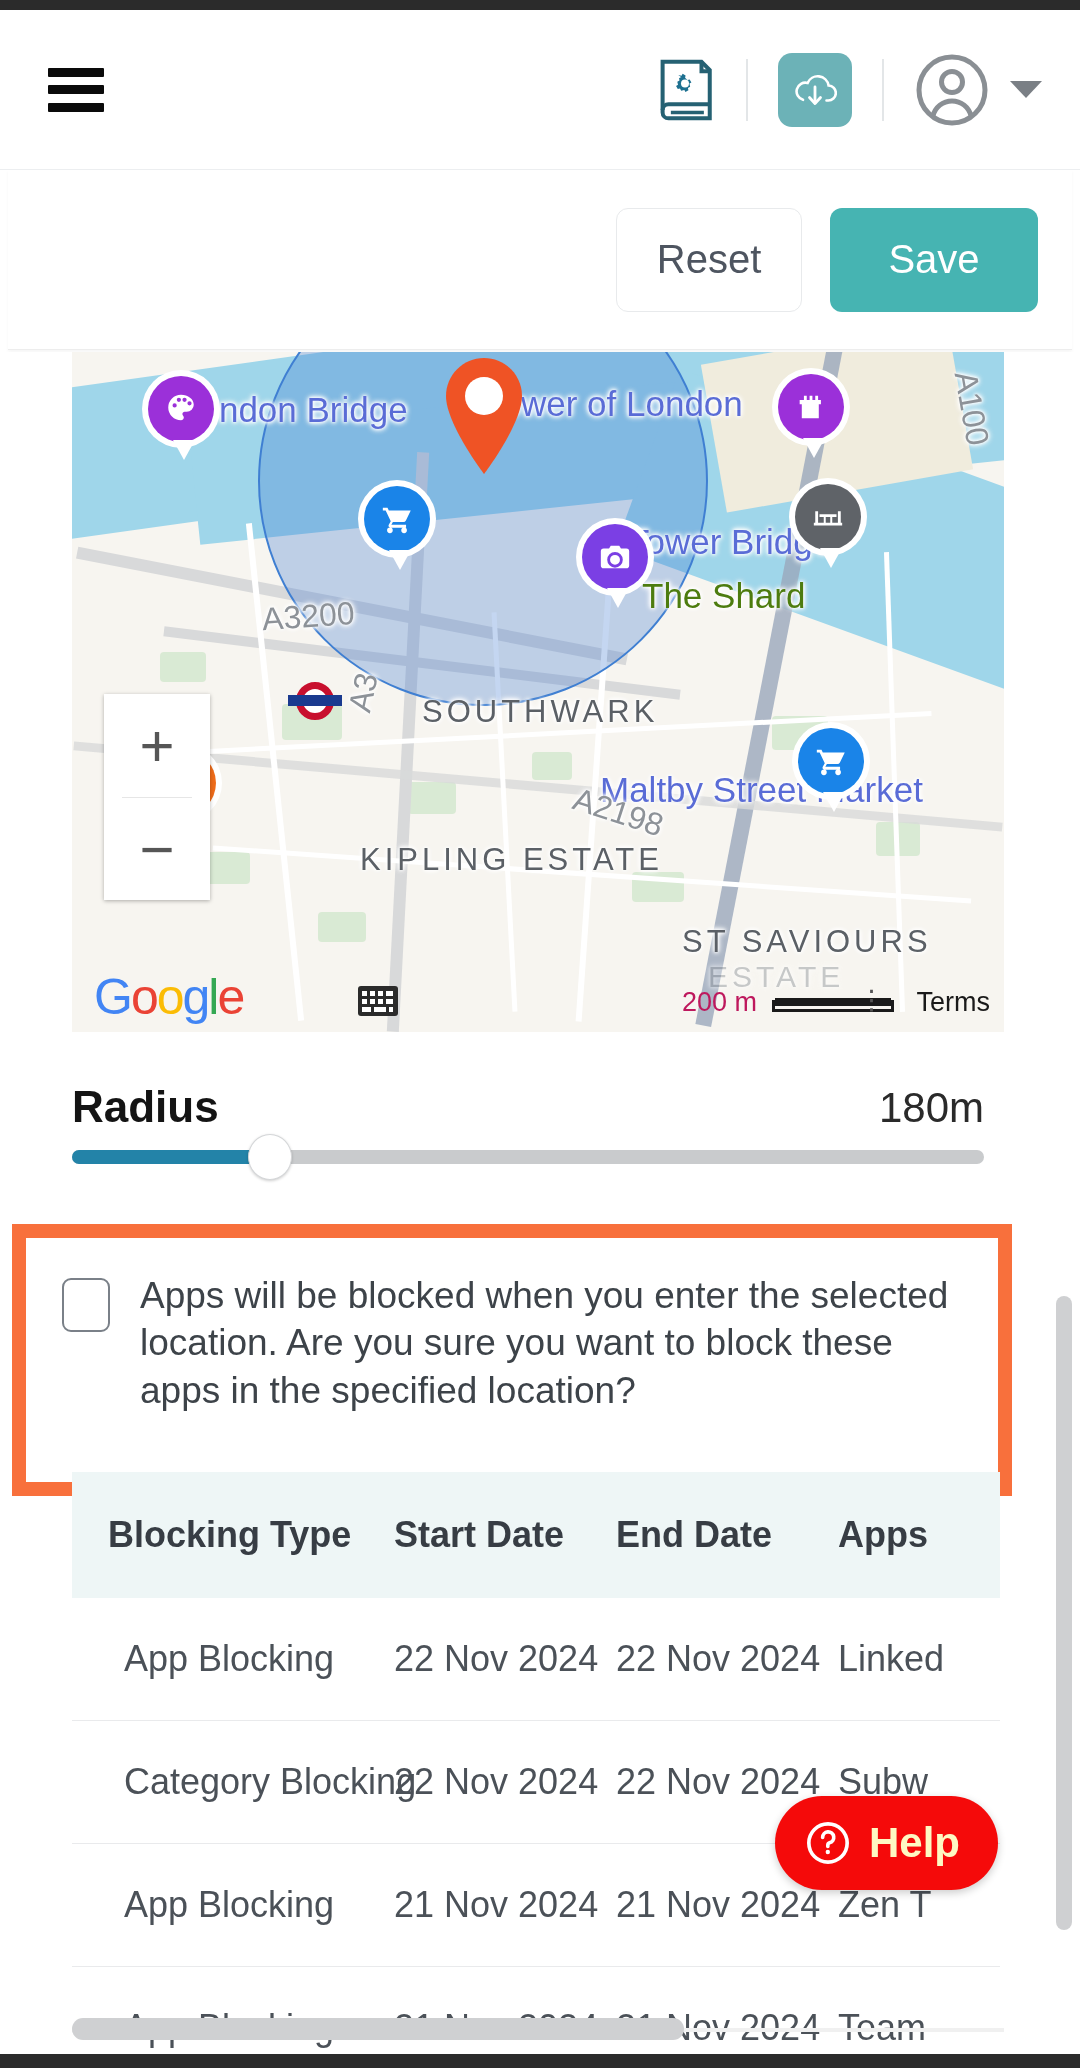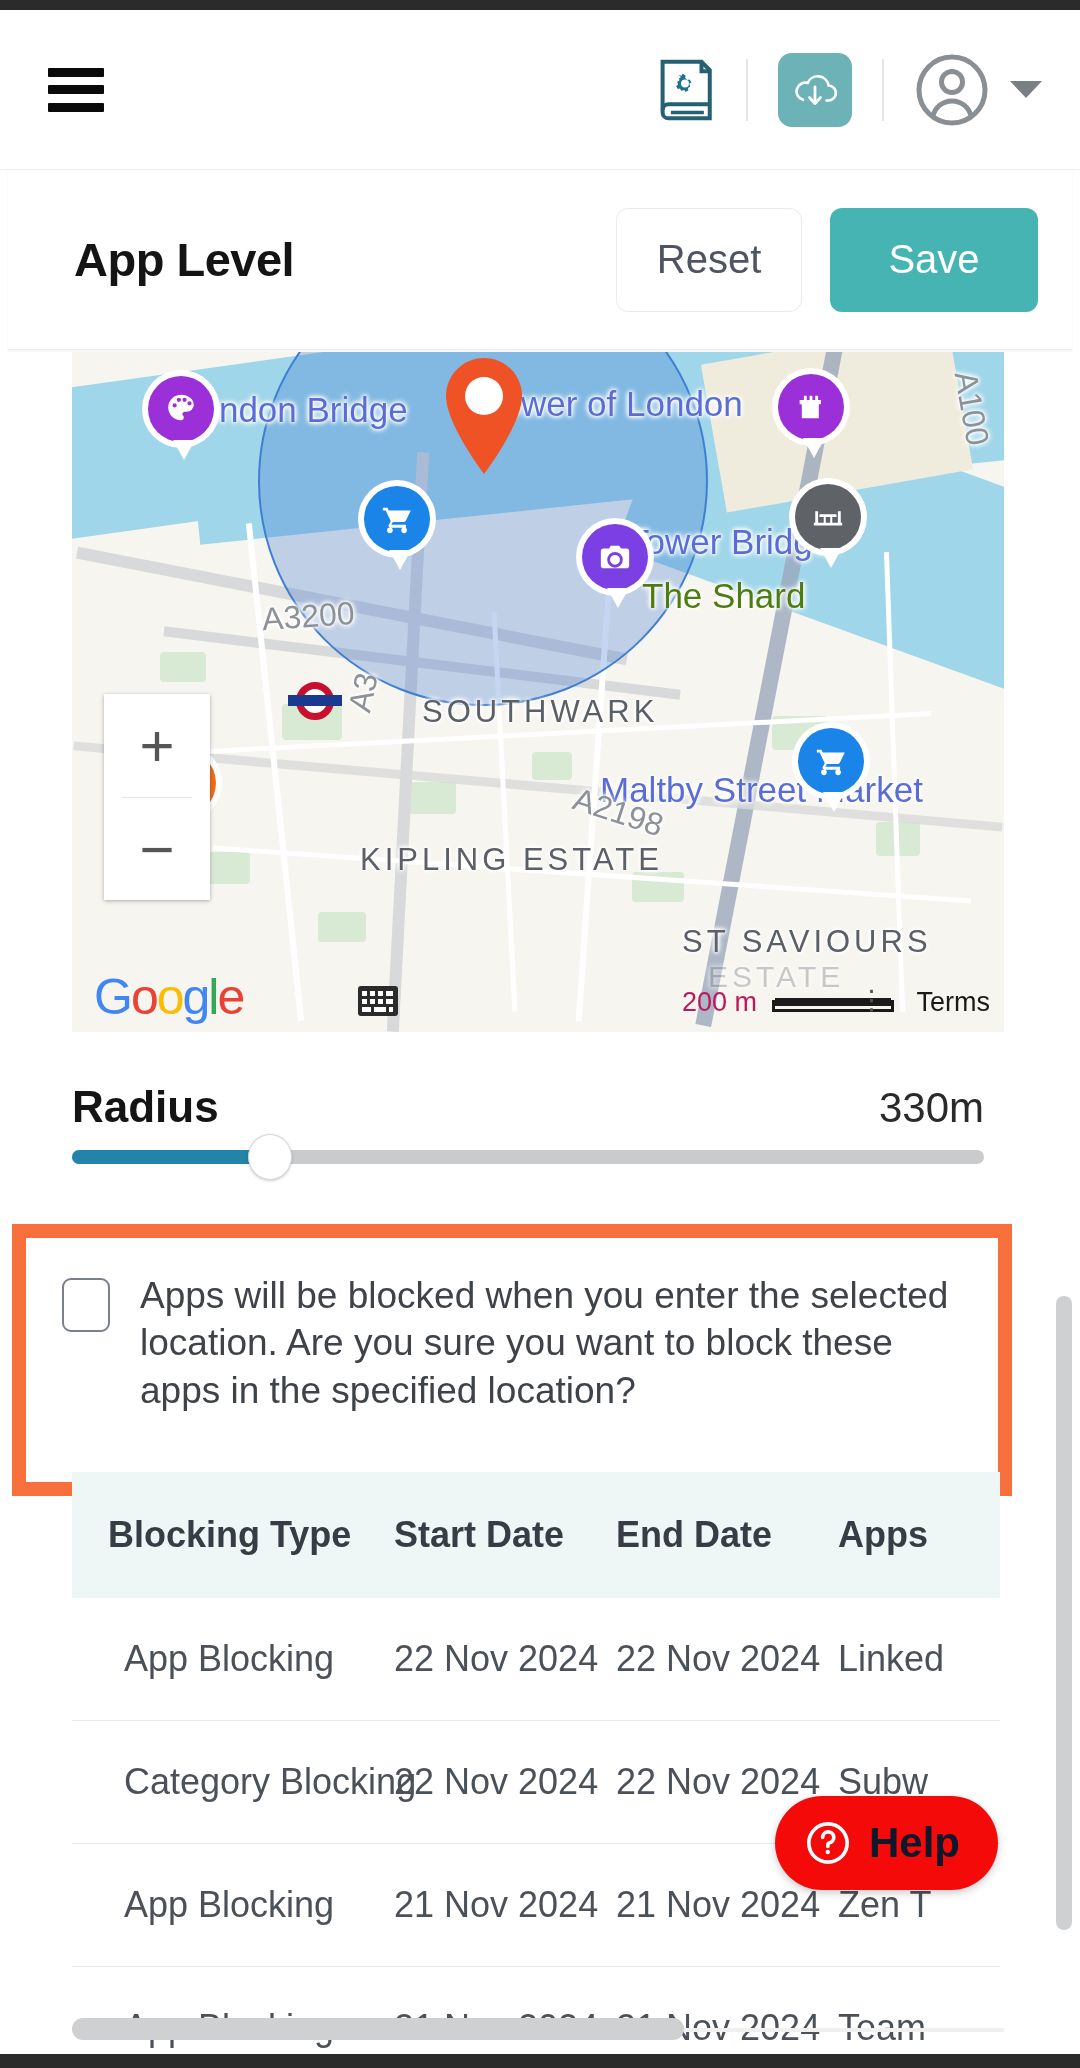--- a/index.html
+++ b/index.html
@@ -142,21 +142,21 @@
 
   
   .vscroll { position:absolute; right:8px; top:944px; width:16px; height:634px; background:#cfd0d2; border-radius:8px;}
   .hscroll-track { position:absolute; left:72px; bottom:22px; width:932px; height:4px; background:#f0f0f0;}
   .hscroll { position:absolute; left:72px; bottom:14px; width:612px; height:22px; background:#cfd0d2; border-radius:11px;}
 
   
   .help-btn {
     position:absolute; right:82px; bottom:178px; height:94px; padding:0 38px 0 30px;
     background:#f50a0a; border-radius:47px; display:flex; align-items:center; gap:18px;
-    color:#0f172a; font-size:42px; font-weight:700; cursor:pointer; z-index:30;
+    color:#fef9c3; font-size:42px; font-weight:700; cursor:pointer; z-index:30;
     box-shadow:0 3px 8px rgba(0,0,0,.2);
     margin-top:20px;
   }
 </style>
 </head>
 <body>
 
 <div class="device">
 
   <div class="top-bezel"></div>
@@ -198,21 +198,20 @@
           <circle cx="38" cy="38" r="33" stroke="#8a8f94" stroke-width="5" fill="none"></circle>
           <circle cx="38" cy="30" r="10.5" stroke="#8a8f94" stroke-width="5" fill="none"></circle>
           <path d="M19 64a19.5 19.5 0 0 1 38 0" stroke="#8a8f94" stroke-width="5" fill="none"></path>
         </svg>
         <div class="caret"></div>
       </div>
     </div>
   </div>
 
   <div class="subheader">
-    <div class="page-title">App Level</div>
     <div class="sub-spacer"></div>
     <div class="btn-reset">Reset</div>
     <div class="btn-save">Save</div>
   </div>
 
   <div class="body-area">
 
     <div class="map">
       <div class="map-canvas">
 
@@ -364,21 +363,21 @@
         </svg>
         <div class="scale-txt">200 m</div>
         <div class="scale-bar"></div>
         <div class="terms-dots">⋮</div>
         <div class="terms">Terms</div>
       </div>
     </div>
 
     <div class="radius-row">
       <div class="radius-lbl">Radius</div>
-      <div class="radius-val">330m</div>
+      <div class="radius-val">180m</div>
     </div>
     <div class="slider-wrap" style="top:798px;">
       <div class="slider-track"></div>
       <div class="slider-fill"></div>
       <div class="slider-thumb"></div>
     </div>
 
     <div class="warn-outer">
       <div class="warn-inner">
         <div class="chkbox"></div>

